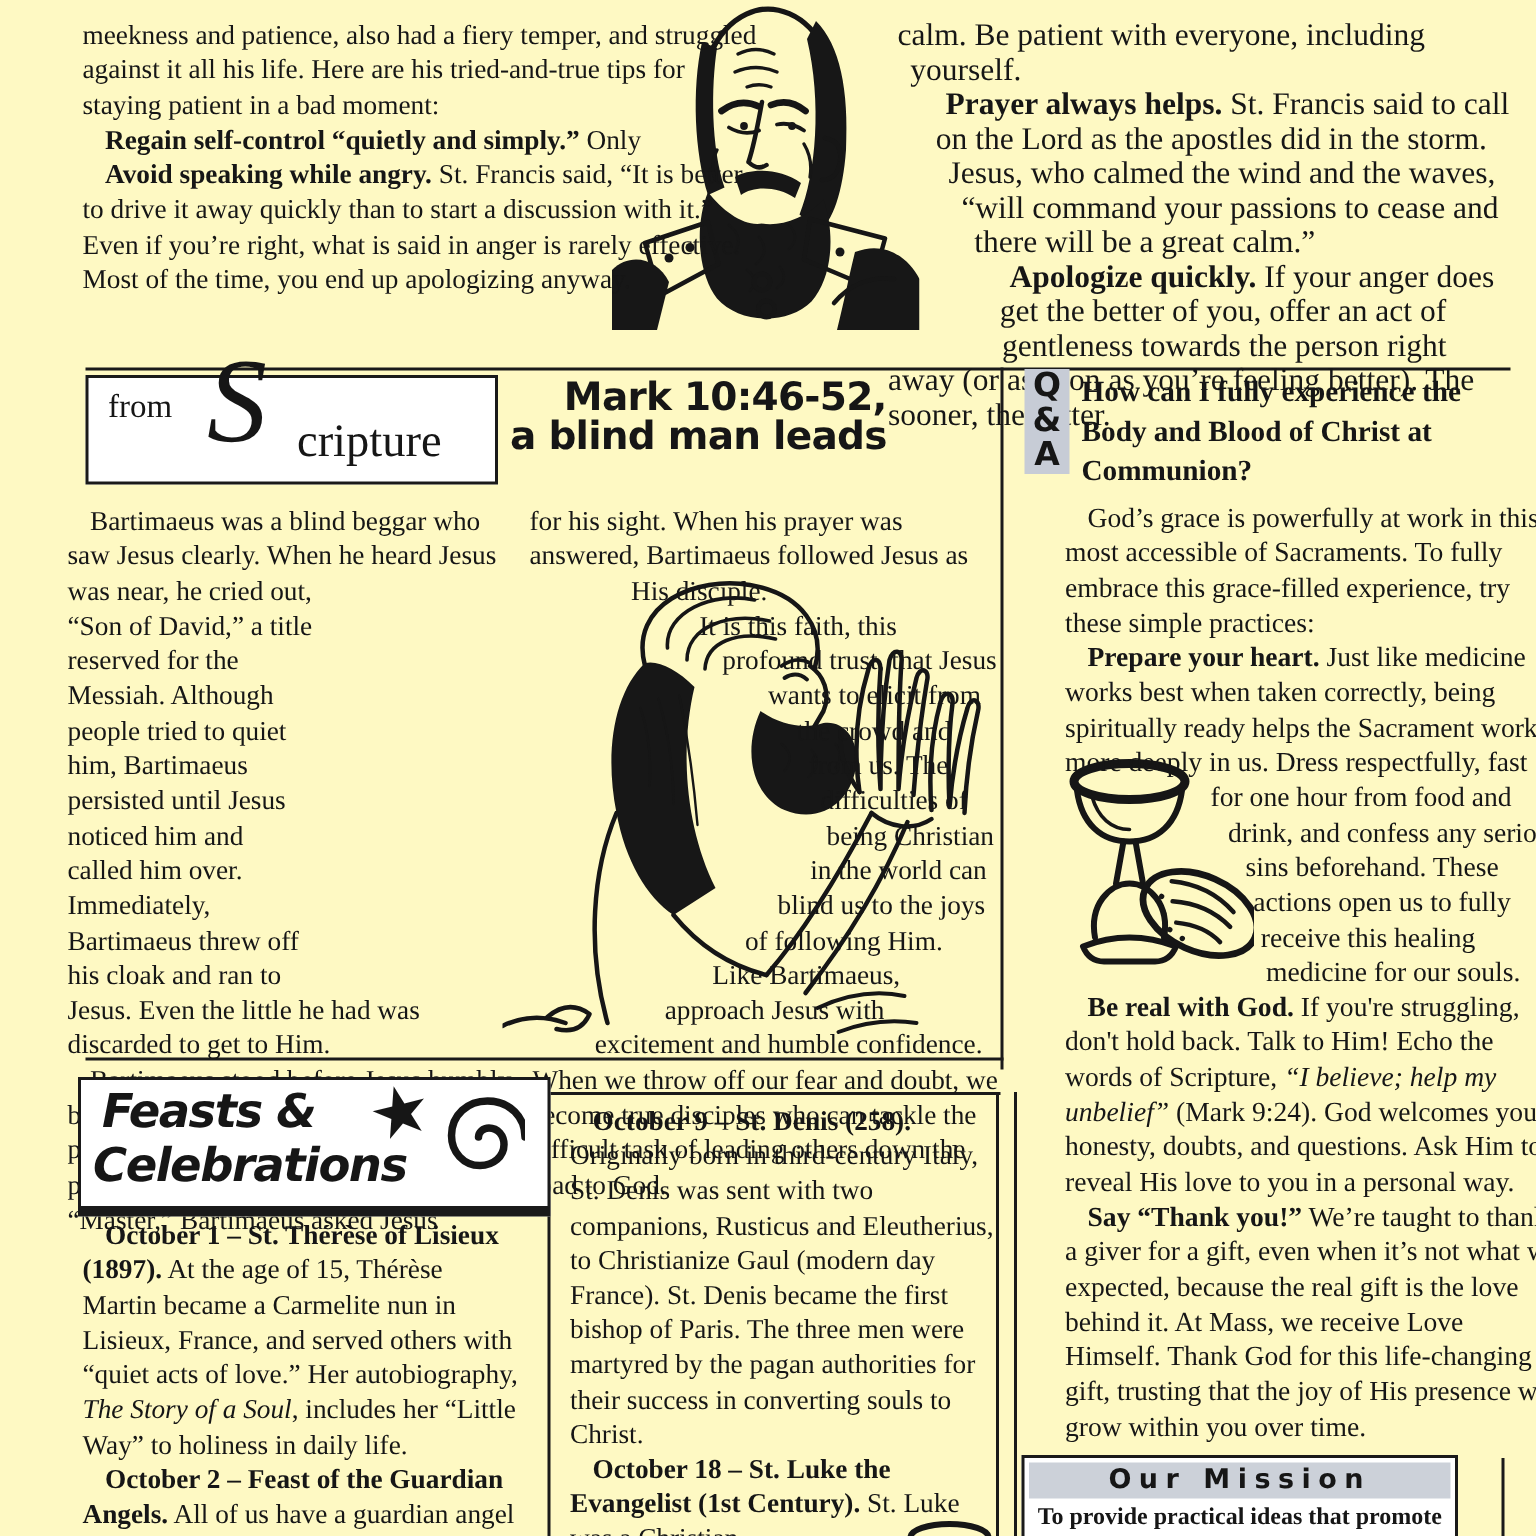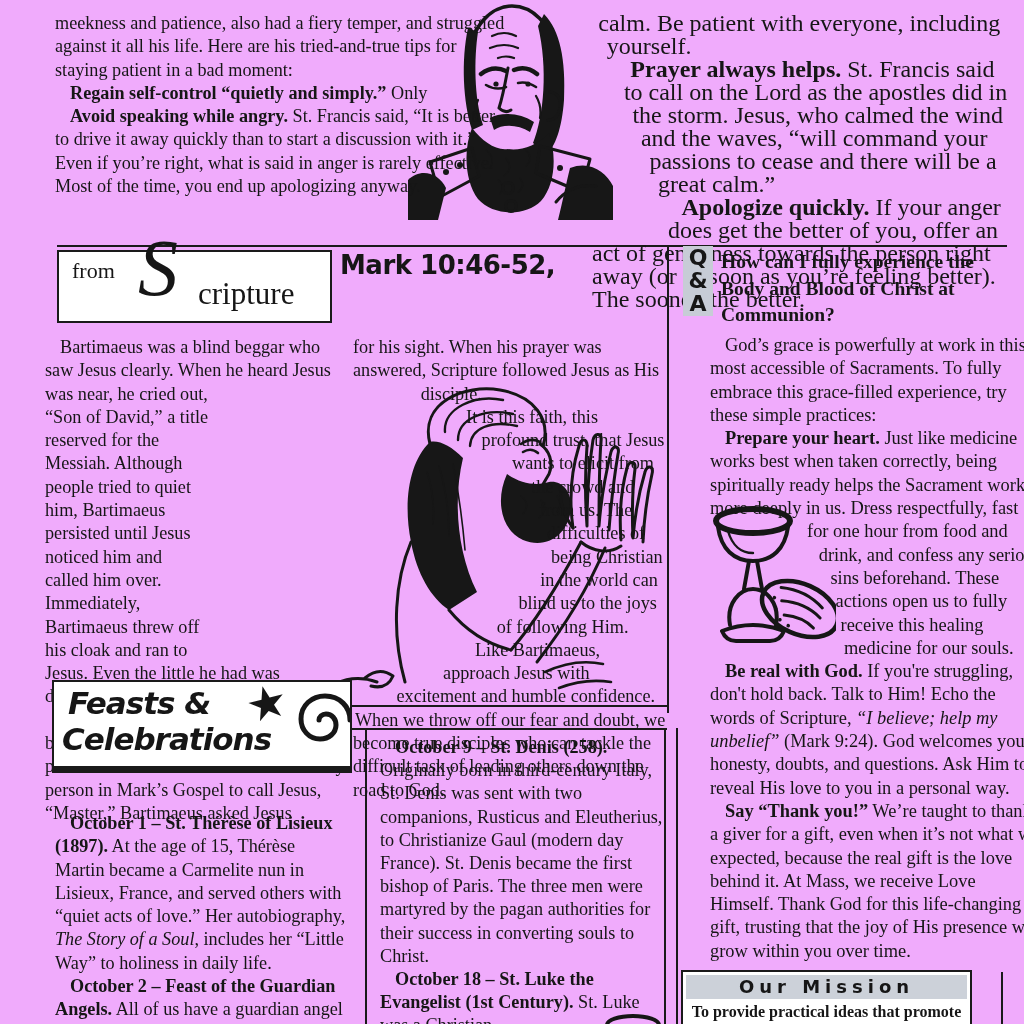--- a/index.html
+++ b/index.html
@@ -1,27 +1,27 @@
 <!DOCTYPE html>
 <html><head>
 <meta charset="utf-8">
 <style>
   html,body{margin:0;padding:0;background:#888;}
-  #page{position:relative;width:1024px;height:1024px;background:#f0abfc;overflow:hidden;
+  #page{position:relative;width:1024px;height:1024px;background:#fef9c3;overflow:hidden;
         font-family:"Liberation Serif",serif;color:#161616;}
   .abs{position:absolute;}
   .hline,.vline{position:absolute;background:#1a1a1a;}
   p{margin:0;}
   .ind{text-indent:15px;}
   .lead{font-weight:bold;}
   .body-txt{font-size:18.2px;line-height:23.3px;text-align:left;z-index:2;}
   .ital{font-style:italic;}
   
   #top-left{left:55px;top:12px;width:455px;}
-  #top-right{left:592px;top:12px;width:420px;font-size:24px;line-height:23px;}
+  #top-right{left:592px;top:12px;width:420px;font-size:21px;line-height:23px;}
   .push-tr{float:left;width:0;height:6px;}
   .sp-tr{float:left;clear:left;width:76px;height:205px;
          shape-outside:polygon(0 0,100% 100%,0 100%);}
   
   #mast-box{left:57px;top:250px;width:271px;height:69px;border:2.5px solid #1a1a1a;background:#fff;z-index:3;}
   #mast-from{left:72px;top:258px;font-size:22px;z-index:4;}
   #mast-s{left:138px;top:228px;font-size:80px;line-height:80px;font-style:italic;z-index:4;}
   #mast-rest{left:198px;top:276px;font-size:31px;z-index:4;}
   #scr-title{left:340px;top:252px;font-family:"DejaVu Sans",sans-serif;font-weight:bold;
              font-size:26px;line-height:26px;letter-spacing:-0.5px;z-index:3;text-align:right;}
@@ -35,22 +35,22 @@
   .sp-s2{float:left;clear:left;width:198px;height:318px;
          shape-outside:polygon(0 0,25% 0,88% 30%,100% 52%,55% 82%,10% 96%,0 100%);}
   
   #qa-badge{left:683px;top:246px;width:30px;height:70px;background:#c7ccd6;text-align:center;
             font-family:"DejaVu Sans",sans-serif;font-weight:bold;font-size:22px;line-height:23px;z-index:3;}
   #qa-question{left:721px;top:249px;width:268px;font-weight:bold;font-size:19.5px;line-height:26.5px;}
   #qa-body{left:710px;top:334px;width:332px;font-size:18.4px;}
   .fl-chalice{float:left;clear:left;width:128px;height:152px;margin:2px 8px 2px -2px;
               shape-outside:polygon(0 0,55% 0,90% 60%,100% 100%,0 100%);}
   
-  #feast-box{left:52px;top:680px;width:296px;height:84px;border:2.5px solid #1a1a1a;
-             border-bottom-width:7px;background:#fff;z-index:3;}
+  #feast-box{left:52px;top:718px;width:296px;height:84px;border:2.5px solid #1a1a1a;
+             border-bottom-width:7px;background:#fff;z-index:3;padding-left:15px;}
   .feast-h{position:absolute;font-family:"DejaVu Sans",sans-serif;font-weight:bold;font-style:italic;
            font-size:31px;line-height:31px;letter-spacing:-1px;}
   #feast-h1{left:14px;top:6px;}
   #feast-h2{left:8px;top:42px;}
   #feast-star{position:absolute;left:192px;top:-6px;font-size:46px;transform:rotate(-14deg);
               font-family:"DejaVu Sans",sans-serif;}
   #feast-spiral{position:absolute;left:232px;top:2px;}
   #feast-col1{left:55px;top:812px;width:293px;}
   #feast-col2{left:380px;top:736px;width:283px;font-size:18.2px;line-height:23.2px;}
   .fl-ox{float:right;width:112px;height:128px;margin:-2px -8px 0 6px;
@@ -134,20 +134,21 @@
   <div class="vline" style="left:676px;top:728px;width:2px;height:296px;"></div>
   <div class="vline" style="left:365px;top:728px;width:2px;height:296px;"></div>
   <div class="vline" style="left:1001px;top:972px;width:2px;height:52px;"></div>
 
   <div class="abs" id="mast-box"></div>
   <div class="abs" id="mast-from">from</div>
   <div class="abs" id="mast-s">S</div>
   <div class="abs" id="mast-rest">cripture</div>
   <div class="abs" id="scr-title">
     <div>Mark 10:46-52,</div>
+    <div>a blind man leads</div>
   </div>
 
   <div class="abs" style="left:335px;top:380px;z-index:1;">
     <svg width="330" height="320" viewBox="0 0 330 320">
       <path class="sketch" stroke-width="3" fill="#fff" d="M95,64 C84,22 130,4 165,10 C200,16 216,40 208,66"></path>
       <path class="sketch" stroke-width="2.4" d="M110,52 C108,28 140,14 168,20 M123,60 C123,38 150,28 178,34 M135,66 C136,48 156,40 182,46"></path>
       <path class="sketch" stroke-width="3" d="M205,64 C214,70 219,82 214,94 L207,106 q6,5 12,3 M202,114 q8,3 13,-1"></path>
       <path class="sketch" stroke-width="2.6" d="M188,72 q8,-5 15,1 M186,64 q10,-7 19,-2"></path>
       <path class="skfill" d="M172,94 C160,120 166,150 188,160 C212,170 234,154 236,128 C237,112 227,100 214,102 C202,106 186,104 172,94 Z"></path>
       <path class="sketch" stroke="#fff" stroke-width="1.5" d="M186,116 q10,8 2,18 M206,120 q8,10 -2,18 M222,116 q6,8 0,16"></path>
@@ -166,21 +167,21 @@
 
   <div class="abs body-txt" id="scr-col1">
     <span class="push-s1"></span>
     <span class="sp-s1"></span>
     <p class="ind">Bartimaeus was a blind beggar who saw Jesus clearly. When he heard Jesus was near, he cried out, “Son of David,” a title reserved for the Messiah. Although people tried to quiet him, Bartimaeus persisted until Jesus noticed him and called him over. Immediately, Bartimaeus threw off his cloak and ran to Jesus. Even the little he had was discarded to get to Him.</p>
     <p class="ind">Bartimaeus stood before Jesus humbly, but he was confident that Jesus had the power to do whatever he asked. The only person in Mark’s Gospel to call Jesus, “Master,” Bartimaeus asked Jesus</p>
   </div>
   <div class="abs body-txt" id="scr-col2">
     <span class="push-s2"></span>
     <span class="sp-s2"></span>
-    <p>for his sight. When his prayer was answered, Scripture followed Jesus as His disciple.</p>
+    <p>for his sight. When his prayer was answered, Bartimaeus followed Jesus as His disciple.</p>
     <p class="ind">It is this faith, this profound trust, that Jesus wants to elicit from the crowd and from us. The difficulties of being Christian in the world can blind us to the joys of following Him. Like Bartimaeus, approach Jesus with excitement and humble confidence. When we throw off our fear and doubt, we become true disciples who can tackle the difficult task of leading others down the road to God.</p>
   </div>
 
   <div class="abs" id="qa-badge">
     <div>Q</div>
     <div>&amp;</div>
     <div>A</div>
   </div>
   <div class="abs" id="qa-question">How can I fully experience the Body and Blood of Christ at Communion?</div>
 

